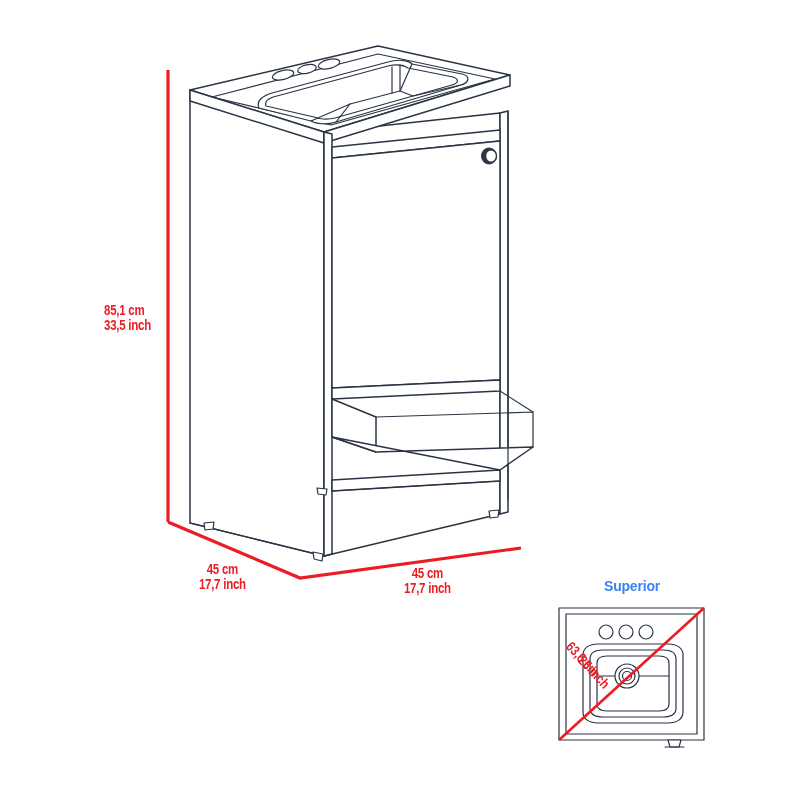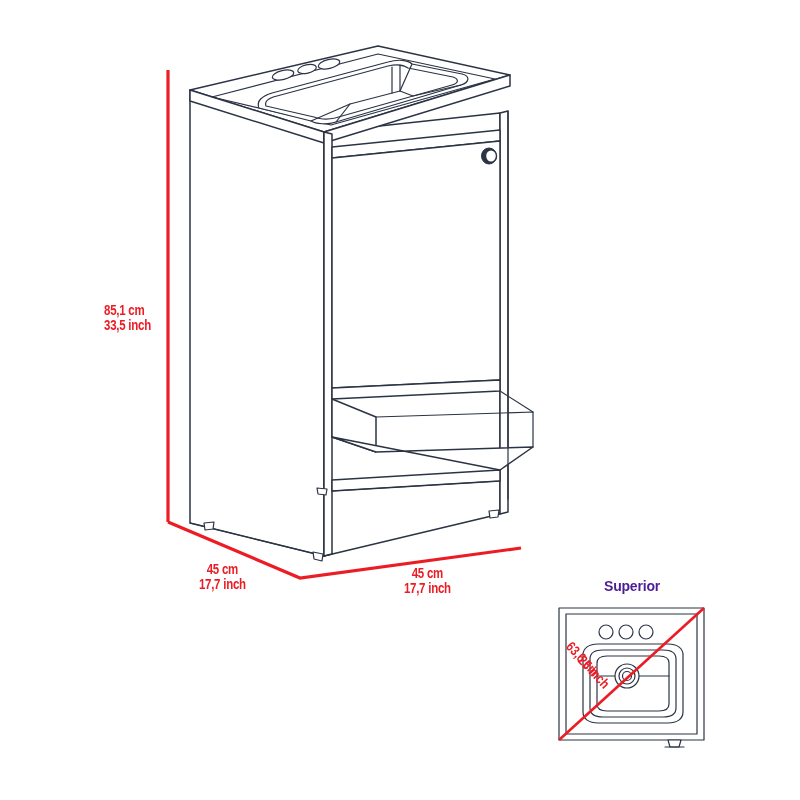--- a/index.html
+++ b/index.html
@@ -57,21 +57,21 @@
     left: 388px;
     top: 566px;
     width: 96px;
   }
   #superior-label {
     position: absolute;
     left: 552px;
     top: 578px;
     width: 160px;
     text-align: center;
-    color: #4c1d95;
+    color: #3b82f6;
     font-family: "Liberation Sans Narrow", "Liberation Sans", sans-serif;
     font-weight: bold;
     font-size: 14px;
     letter-spacing: -0.2px;
   }
   .diag-label {
     position: absolute;
     color: #ec1c24;
     font-family: "Liberation Sans Narrow", "Liberation Sans", sans-serif;
     font-weight: bold;

